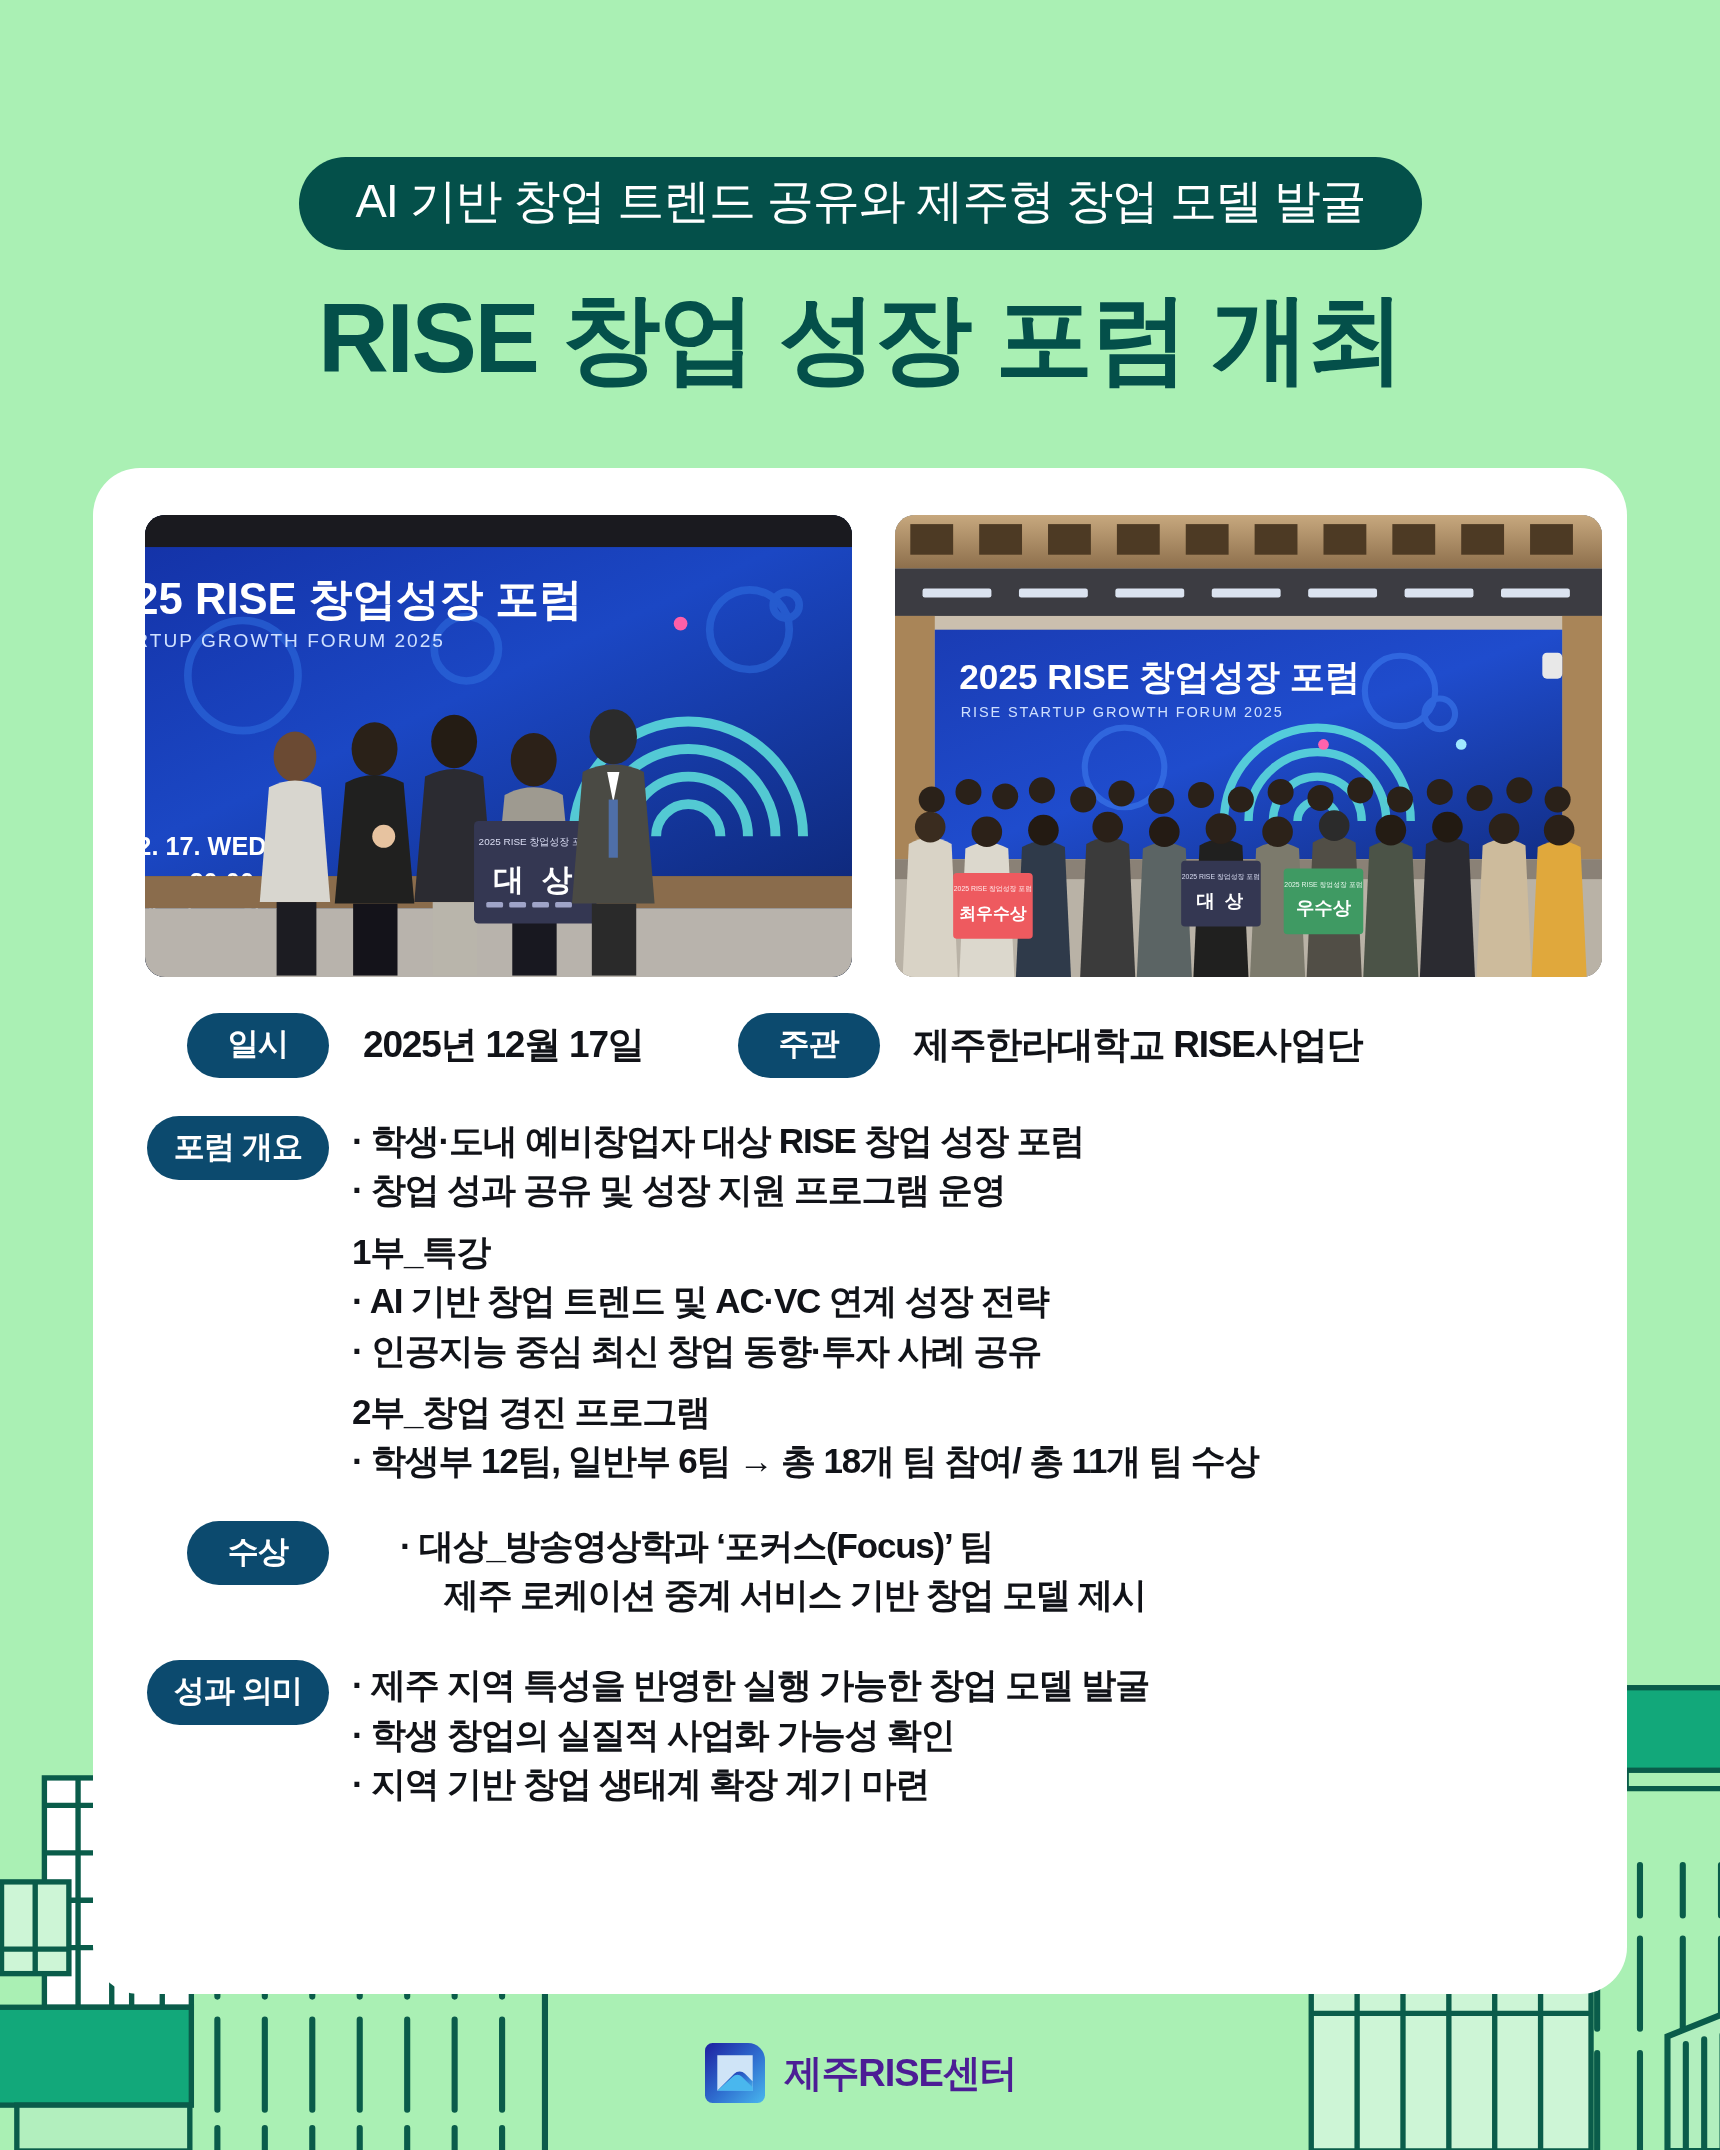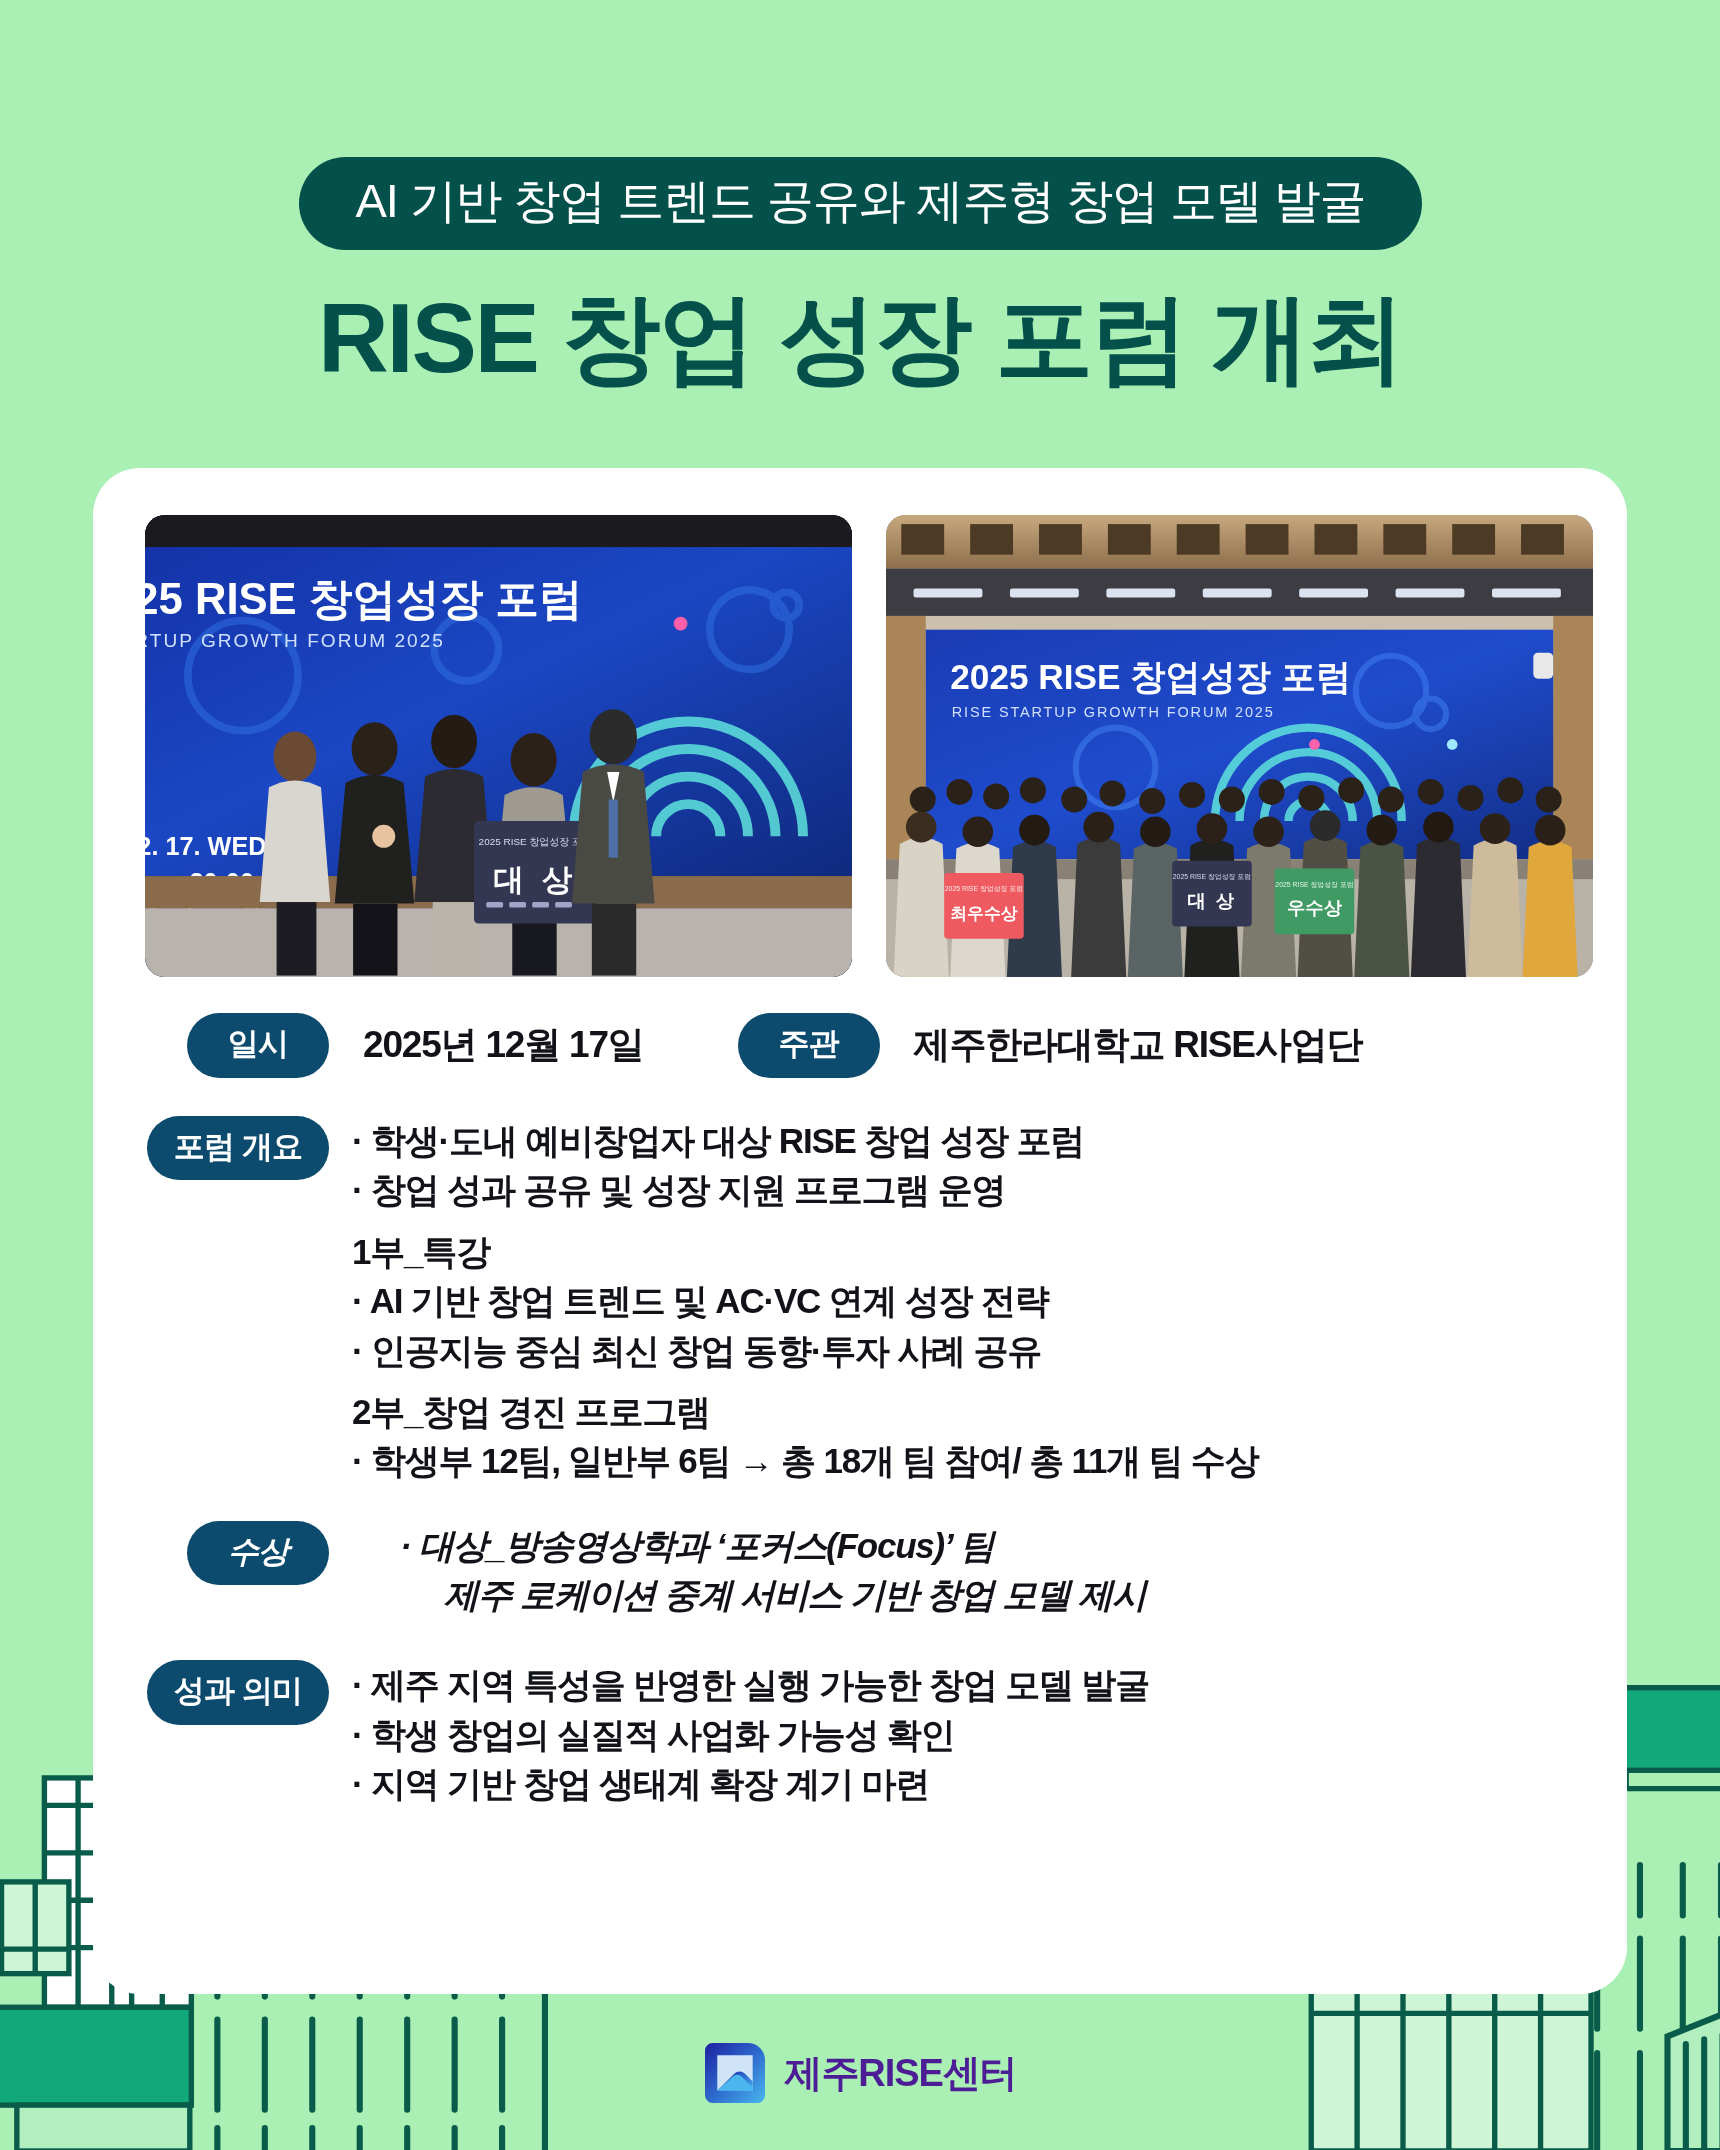--- a/index.html
+++ b/index.html
@@ -57,21 +57,21 @@
     width:1534px; height:1526px;
     background:#ffffff;
     border-radius:47px;
   }
 
   
   .photo-row {
     position:absolute;
     left:52px; top:47px;
     display:flex;
-    gap:34px;
+    gap:43px;
   }
   .photo {
     width:707px; height:462px;
     border-radius:20px;
     overflow:hidden;
     position:relative;
     background:#123;
   }
   .photo svg { display:block; width:100%; height:100%; }
 
@@ -416,21 +416,21 @@
             <div class="line">· 인공지능 중심 최신 창업 동향·투자 사례 공유</div>
           </div>
 
           <div class="block gap-top">
             <div class="sec-head">2부_창업 경진 프로그램</div>
             <div class="line">· 학생부 12팀, 일반부 6팀 → 총 18개 팀 참여/ 총 11개 팀 수상</div>
           </div>
         </div>
       </div>
 
-      <div class="row" style="margin-top:35px;font-style:italic;">
+      <div class="row" style="margin-top:35px;">
         <div class="badge w-sm" style="margin-left:94px;">수상</div>
         <div class="row-body" style="padding-left:71px;">
           <div class="line">· 대상_방송영상학과 ‘포커스(Focus)’ 팀</div>
           <div class="line indent">제주 로케이션 중계 서비스 기반 창업 모델 제시</div>
         </div>
       </div>
 
       <div class="row" style="margin-top:40px;">
         <div class="badge w-md" style="margin-left:54px;">성과 의미</div>
         <div class="row-body">

